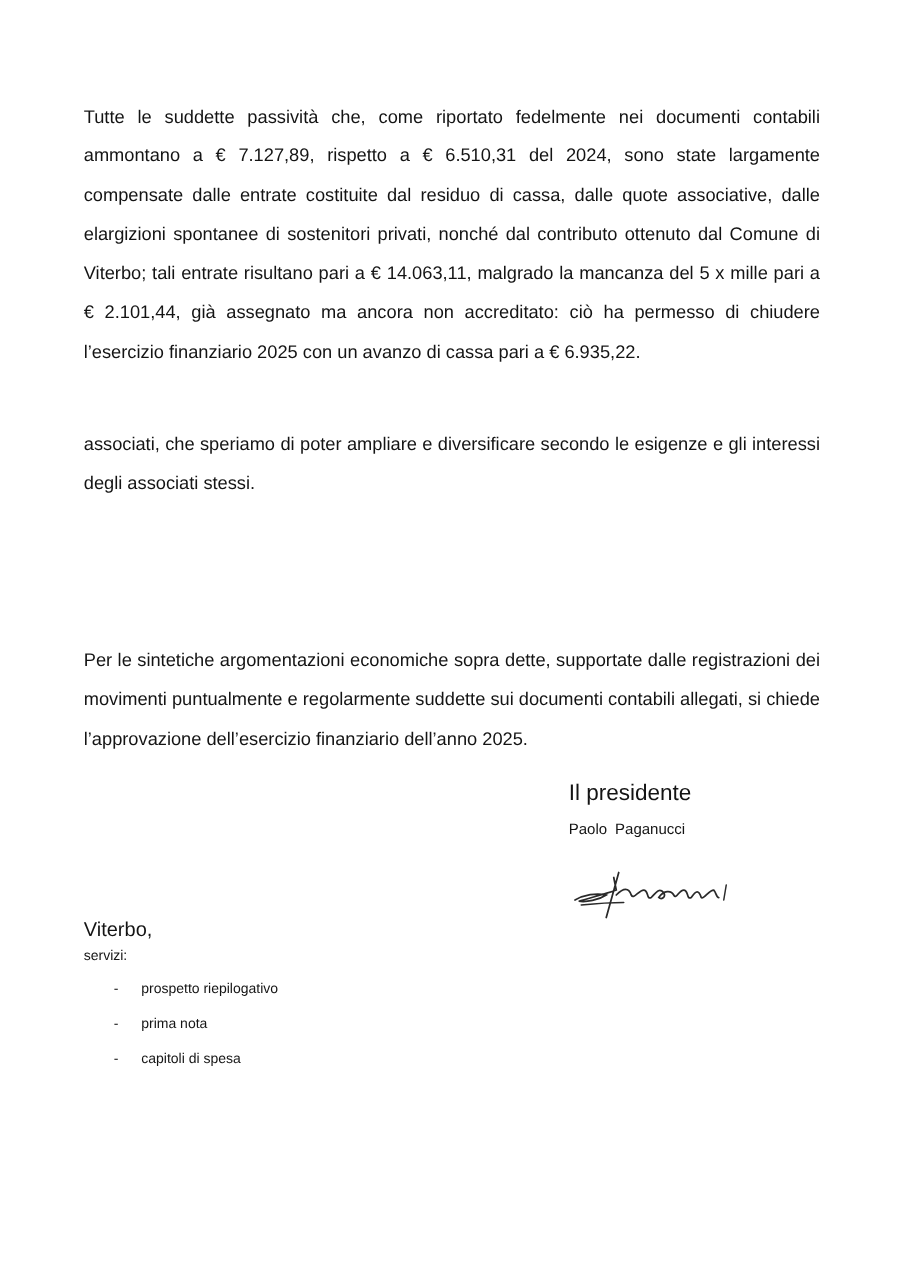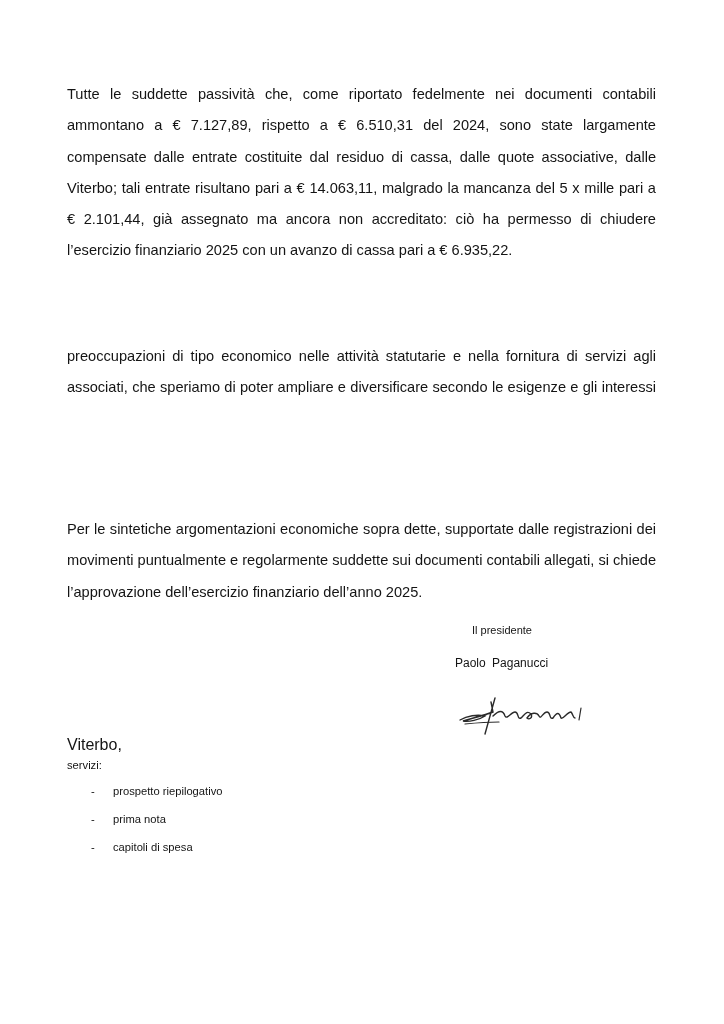--- a/index.html
+++ b/index.html
@@ -40,23 +40,23 @@
     }
     .para .line.last {
       text-align-last: left;
     }
     #p1 { top: 79px; }
     #p2 { top: 341px; }
     #p3 { top: 514px; }
 
     .sig-title {
       position: absolute;
-      left: 472px;
+      left: 455px;
       top: 624px;
-      font-size: 11px;
+      font-size: 18px;
     }
     .sig-name {
       position: absolute;
       left: 455px;
       top: 656px;
       font-size: 12px;
       word-spacing: 3px;
     }
     .signature {
       position: absolute;
@@ -104,28 +104,29 @@
   </style>
 </head>
 <body>
 
 <div class="page">
 
   <div class="para" id="p1">
     <span class="line" style="white-space: normal;">Tutte le suddette passività  che, come riportato fedelmente nei documenti contabili</span>
     <span class="line" style="white-space: normal;">ammontano a € 7.127,89, rispetto a € 6.510,31 del 2024, sono state largamente</span>
     <span class="line" style="white-space: normal;">compensate dalle entrate costituite dal residuo di cassa, dalle quote associative, dalle</span>
+    <span class="line" style="white-space: normal;">elargizioni spontanee di sostenitori privati, nonché dal contributo ottenuto dal Comune di</span>
     <span class="line" style="white-space: normal;">Viterbo; tali entrate risultano pari a € 14.063,11, malgrado la mancanza del 5 x mille pari a</span>
     <span class="line" style="white-space: normal;">€ 2.101,44, già assegnato ma ancora non accreditato: ciò ha permesso di chiudere</span>
     <span class="line last" style="white-space: normal;">l’esercizio finanziario 2025 con un avanzo di cassa pari a € 6.935,22.</span>
   </div>
 
   <div class="para" id="p2">
-    <span class="line" style="white-space: normal;">preoccupazioni di tipo economico nelle attività statutarie e nella fornitura di servizi agli</span>
     <span class="line" style="white-space: normal;">associati, che speriamo di poter ampliare e diversificare secondo le esigenze e gli interessi</span>
+    <span class="line last" style="white-space: normal;">degli associati stessi.</span>
   </div>
 
   <div class="para" id="p3">
     <span class="line" style="white-space: normal;">Per le sintetiche argomentazioni economiche sopra dette, supportate dalle registrazioni dei</span>
     <span class="line" style="white-space: normal;">movimenti puntualmente e regolarmente suddette sui documenti contabili allegati, si chiede</span>
     <span class="line last" style="white-space: normal;">l’approvazione dell’esercizio finanziario dell’anno 2025.</span>
   </div>
 
   <div class="sig-title">Il presidente</div>
   <div class="sig-name">Paolo  Paganucci</div>

